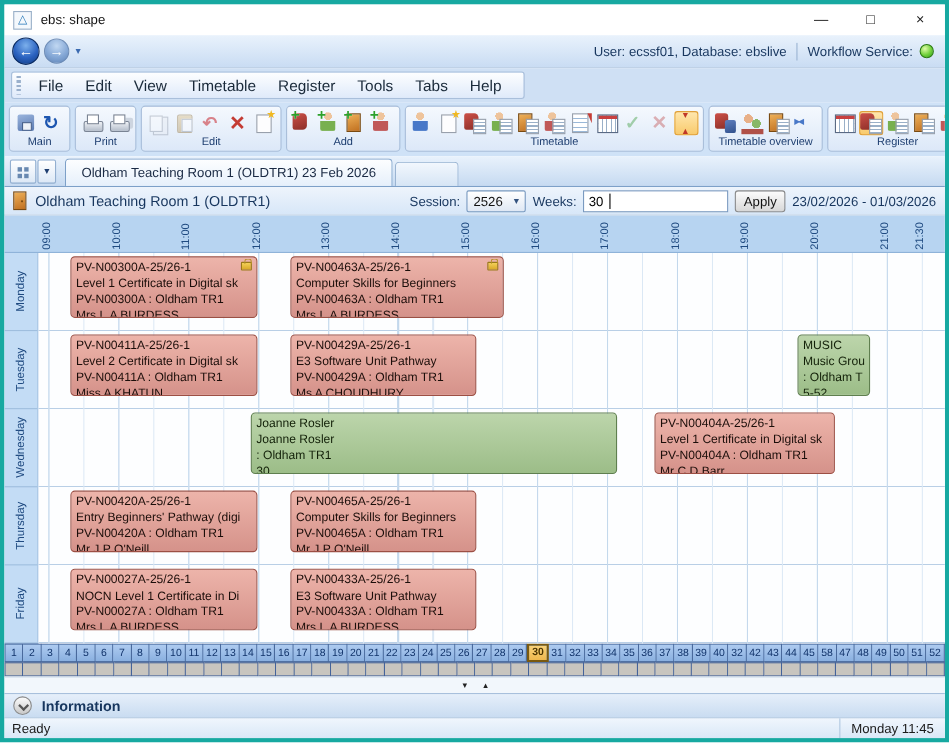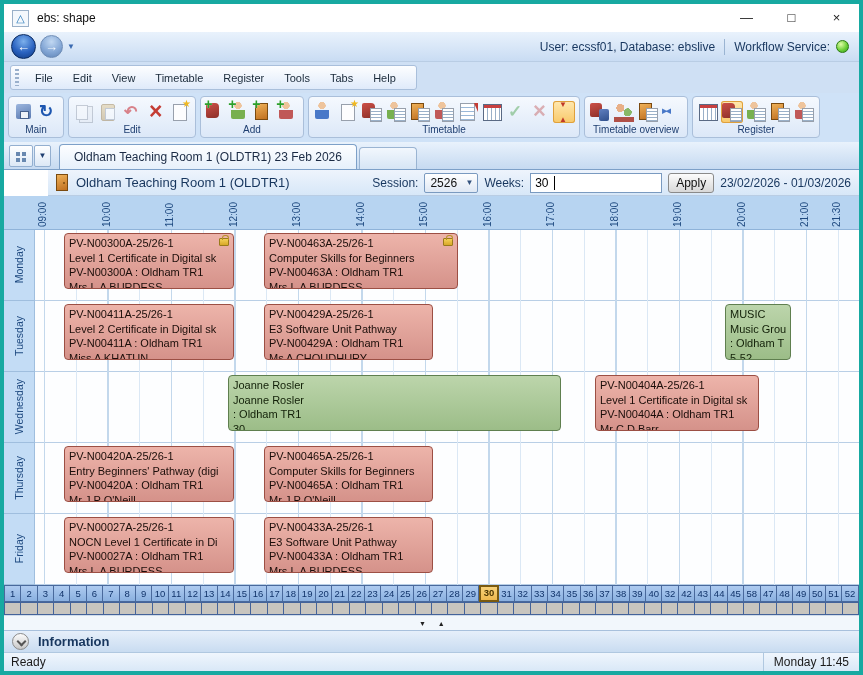--- a/index.html
+++ b/index.html
@@ -23,21 +23,21 @@
   .navright { margin-left:auto; display:flex; align-items:center; font-size:12px; color:#17365e; padding-right:10px;padding-left:44px; }
   .navsep { width:1px; height:16px; background:#9ab4d2; margin:0 9px; }
   .orb { width:13px; height:13px; border-radius:50%; margin-left:6px; border:1px solid #2a7a10;
     background:radial-gradient(circle at 35% 30%, #e0fca8, #6fd03a 55%, #2f9e1f); }
 
   
   .menurow { height:31px; background:#cfe0f4; display:flex; align-items:center; flex:0 0 auto; }
   .menubox { margin-left:6px; height:25px; display:flex; align-items:center; background:linear-gradient(180deg,#fdfeff,#dfeafa);
     border:1px solid #a9bfdb; border-radius:3px; padding:0 10px 0 4px; }
   .menugrip { width:4px; height:17px; margin-right:6px; background:repeating-linear-gradient(180deg,#9ab0cc 0 2px,transparent 2px 4px); }
-  .menu-item { font-size:11px; color:#1a2a3a; padding:3px 10px; }
+  .menu-item { font-size:14px; color:#1a2a3a; padding:3px 10px; }
 
   
   .ribbon { height:49px; background:#cfe2f7; display:flex; align-items:stretch; padding:2px 0 3px 2px; flex:0 0 auto; overflow:hidden; }
   .rgroup { margin:1px 2px; background:linear-gradient(180deg,#f5f9fe,#dce8f8); border:1px solid #aabfda; border-radius:4px;
     display:flex; flex-direction:column; align-items:center; padding:2px 4px 1px; }
   .ricons { display:flex; align-items:center; gap:2px; flex:1; }
   .rlabel { font-size:10px; color:#1e3e70; line-height:12px; }
   .ic { width:22px; height:22px; position:relative; display:inline-block; border-radius:3px; flex:0 0 auto; }
   .ic.dim { opacity:.42; }
   .ic.active { background:linear-gradient(180deg,#ffe8b0,#f8c96a); box-shadow:inset 0 0 0 1px #dfa03c; }
@@ -88,21 +88,21 @@
   
   .tabrow { height:28px; background:linear-gradient(180deg,#e9f2fc,#c6daf1); display:flex; align-items:flex-end; padding-left:5px; border-bottom:1px solid #7da0c8; flex:0 0 auto; }
   .tabtool { width:24px; height:22px; margin-bottom:2px; background:linear-gradient(180deg,#fff,#dce8f6); border:1px solid #93afd0; border-radius:2px; position:relative; }
   .tabtool.dd { width:17px; margin-left:1px; font-size:8px; color:#1e3e70; text-align:center; line-height:20px; }
   .gridglyph::before { content:""; position:absolute; left:6px; top:6px; width:4px; height:4px; background:#6888b0; box-shadow:6px 0 #6888b0,0 6px #6888b0,6px 6px #6888b0; }
   .tab-active { margin-left:8px; height:25px; background:linear-gradient(180deg,#fdfeff,#e6f0fb); border:1px solid #7da0c8; border-bottom:none;
     border-radius:4px 4px 0 0; padding:0 14px; font-size:12px; color:#1a2a44; line-height:24px; }
   .tab-stub { width:58px; height:22px; margin-left:2px; background:linear-gradient(180deg,#f2f7fd,#d6e5f5); border:1px solid #9ab4d2; border-bottom:none; border-radius:4px 4px 0 0; }
 
   
-  .viewbar { height:26px; background:linear-gradient(180deg,#eef4fc,#d7e7f8); border-bottom:1px solid #b9cde4; display:flex; align-items:center; font-size:12px; color:#17365e; flex:0 0 auto;margin-left:44px; }
+  .viewbar { height:26px; background:linear-gradient(180deg,#eef4fc,#d7e7f8); border-bottom:1px solid #b9cde4; display:flex; align-items:center; font-size:12px; color:#17365e; flex:0 0 auto; }
   .doorico { width:12px; height:17px; margin-left:8px; background:linear-gradient(160deg,#eeb058,#c07020); border:1px solid #7a4a10; position:relative; }
   .doorico::after { content:""; position:absolute; right:2px; top:7px; width:2px; height:2px; background:#7a4a10; border-radius:50%; }
   .roomtitle { margin-left:8px; font-size:13px; }
   .viewctrls { margin-left:auto; display:flex; align-items:center; gap:6px; padding-right:8px; }
   .sessionsel { width:54px; height:20px; background:linear-gradient(180deg,#fff,#dfe8f4); border:1px solid #7a9ac0; border-radius:2px;
     font-size:12px; color:#111; display:flex; align-items:center; padding-left:5px; }
   .sessionsel .arr { margin-left:auto; font-size:8px; color:#33527e; padding-right:4px; }
   .weekswrap { position:relative; }
   .weeksinput { width:132px; height:20px; border:1px solid #7a9ac0; font-size:12px; padding:0 4px; font-family:"Liberation Sans",sans-serif; }
   .caret { position:absolute; left:24px; top:3px; width:1px; height:14px; background:#000; }
@@ -199,20 +199,27 @@
     </div>
   </div>
 
   <div class="ribbon">
         <div class="rgroup">
           <div class="ricons">
             <span class="ic floppy"></span>
             <span class="ic refresh"></span>
           </div>
           <div class="rlabel">Main</div>
+        </div>
+        <div class="rgroup">
+          <div class="ricons">
+            <span class="ic printer"></span>
+            <span class="ic printer printer2"></span>
+          </div>
+          <div class="rlabel">Print</div>
         </div>
         <div class="rgroup">
           <div class="ricons">
             <span class="ic copy dim"></span>
             <span class="ic paste dim"></span>
             <span class="ic undo"></span>
             <span class="ic delete"></span>
             <span class="ic newdoc"></span>
           </div>
           <div class="rlabel">Edit</div>

